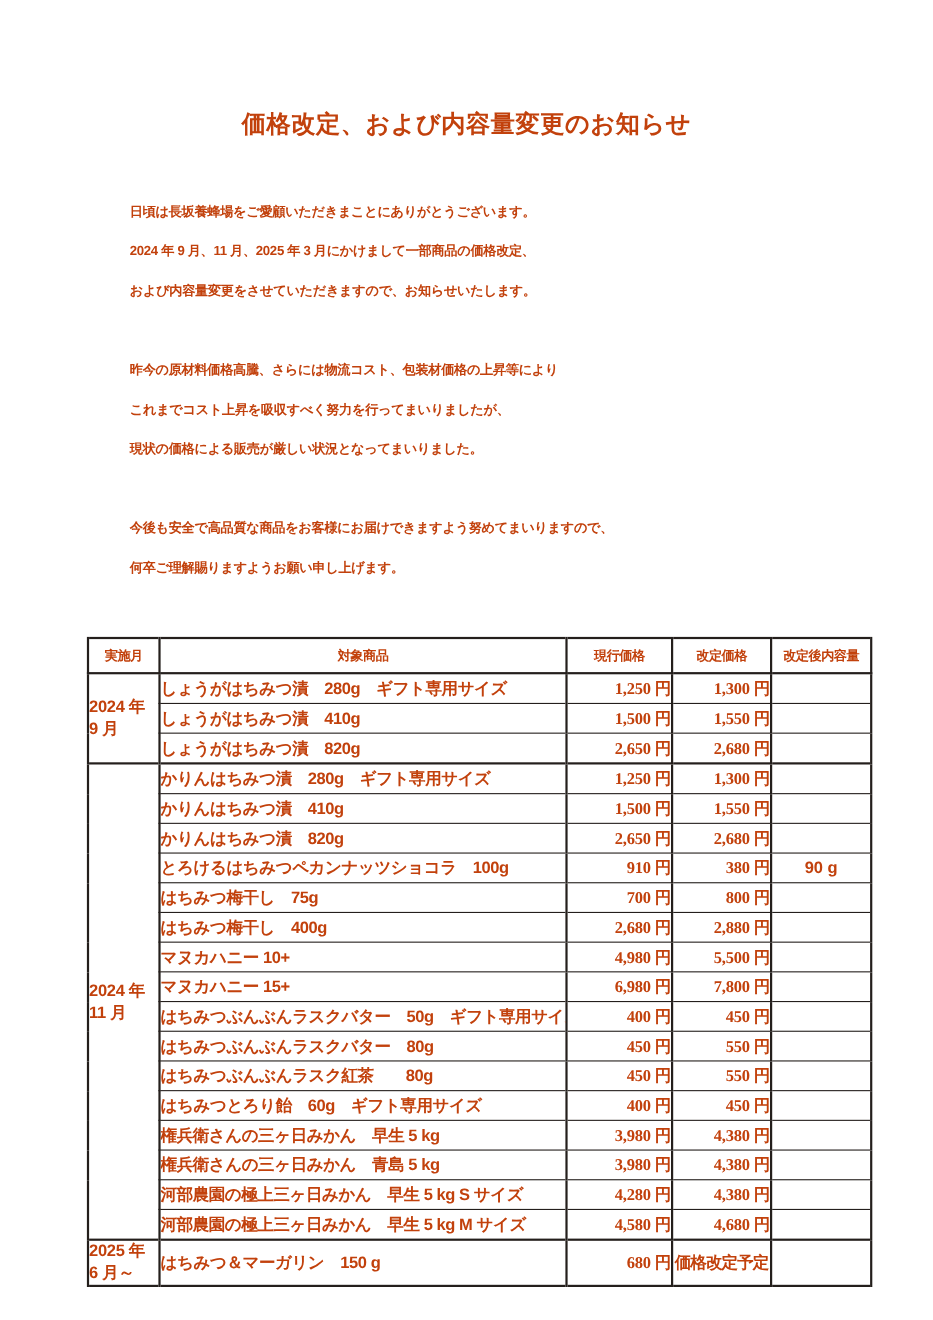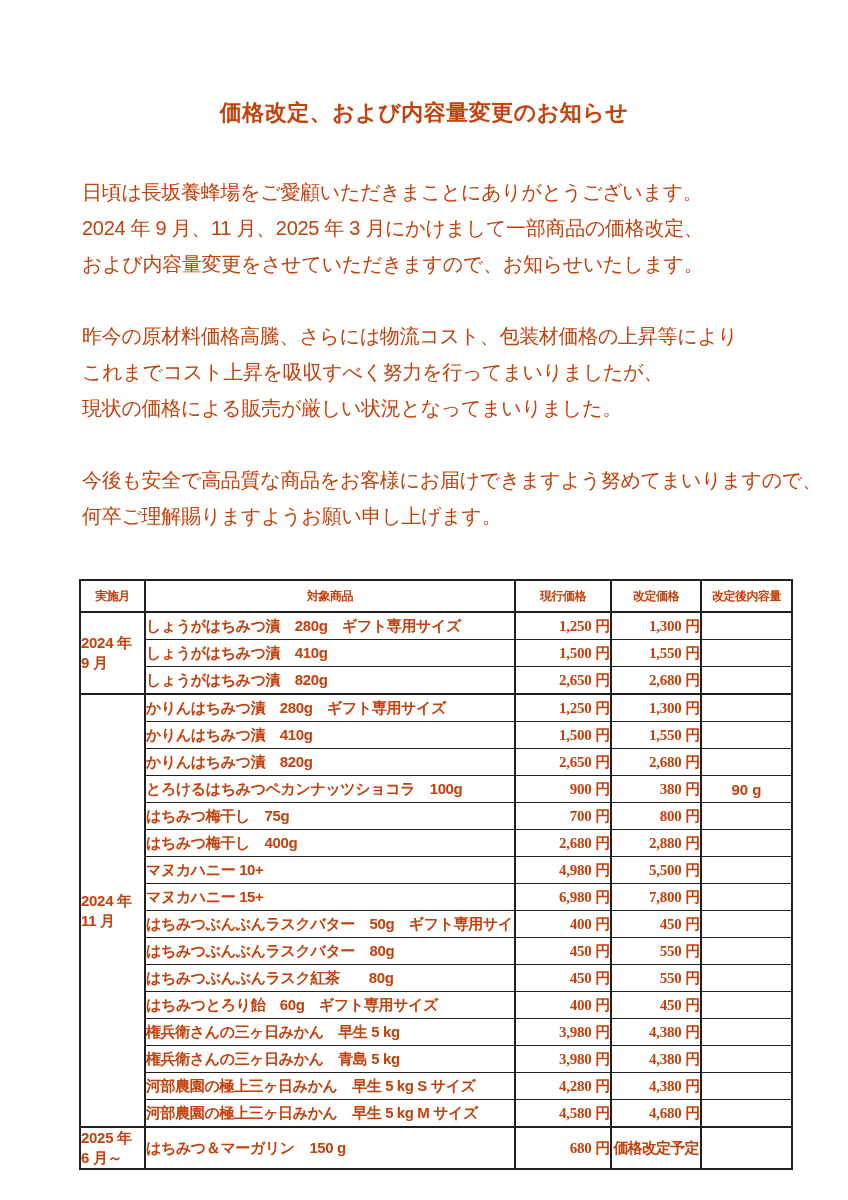--- a/index.html
+++ b/index.html
@@ -15,24 +15,24 @@
   .doc-title {
     margin: 0;
     padding-top: 100px;
     text-align: center;
     font-size: 22px;
     line-height: 26px;
     font-weight: 600;
     letter-spacing: 0.5px;
   }
   .body-text {
-    margin: 48px 0 0 82px;
-    font-size: 20px;
+    margin: 48px 0 0 118px;
+    font-size: 12px;
     line-height: 36px;
-    font-weight: 400;
+    font-weight: 700;
     letter-spacing: -0.3px;
   }
   .para + .para { margin-top: 36px; }
   .line { white-space: nowrap; }
 
   .price-table {
     margin: 45px 0 0 79px;
     width: 712px;
     border-collapse: collapse;
     table-layout: fixed;
@@ -173,21 +173,21 @@
           <td class="volume-cell"></td>
         </tr>
         <tr>
           <td class="product-cell">かりんはちみつ漬　820g</td>
           <td class="price-cell">2,650 円</td>
           <td class="price-cell">2,680 円</td>
           <td class="volume-cell"></td>
         </tr>
         <tr>
           <td class="product-cell">とろけるはちみつペカンナッツショコラ　100g</td>
-          <td class="price-cell">900 円</td>
+          <td class="price-cell">910 円</td>
           <td class="price-cell">380 円</td>
           <td class="volume-cell">90 g</td>
         </tr>
         <tr>
           <td class="product-cell">はちみつ梅干し　75g</td>
           <td class="price-cell">700 円</td>
           <td class="price-cell">800 円</td>
           <td class="volume-cell"></td>
         </tr>
         <tr>

